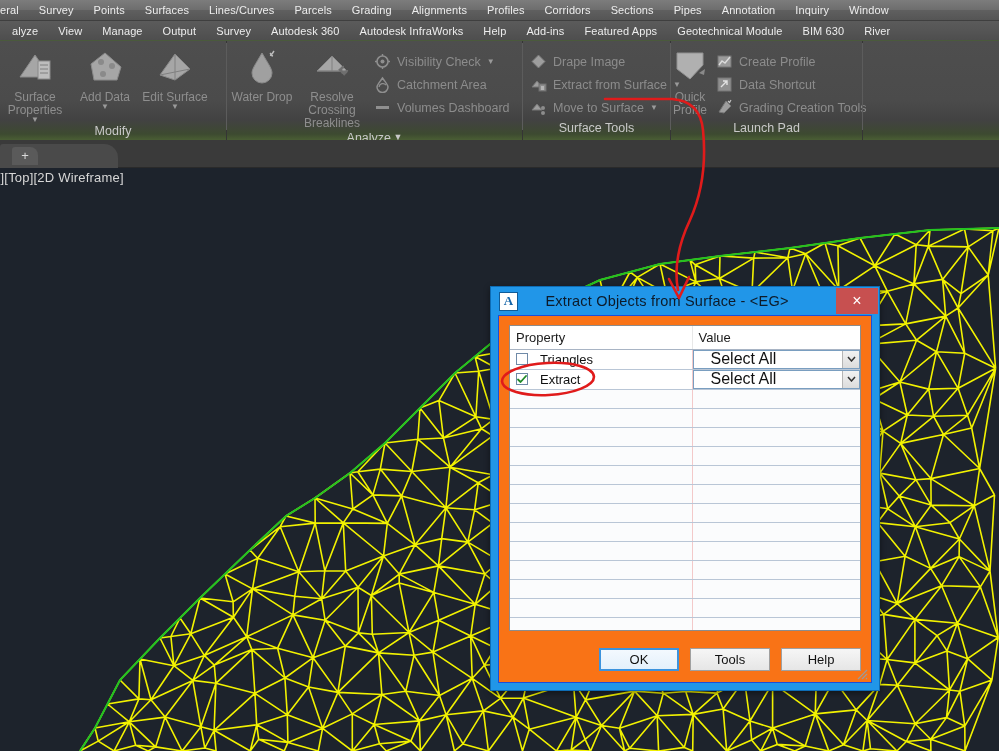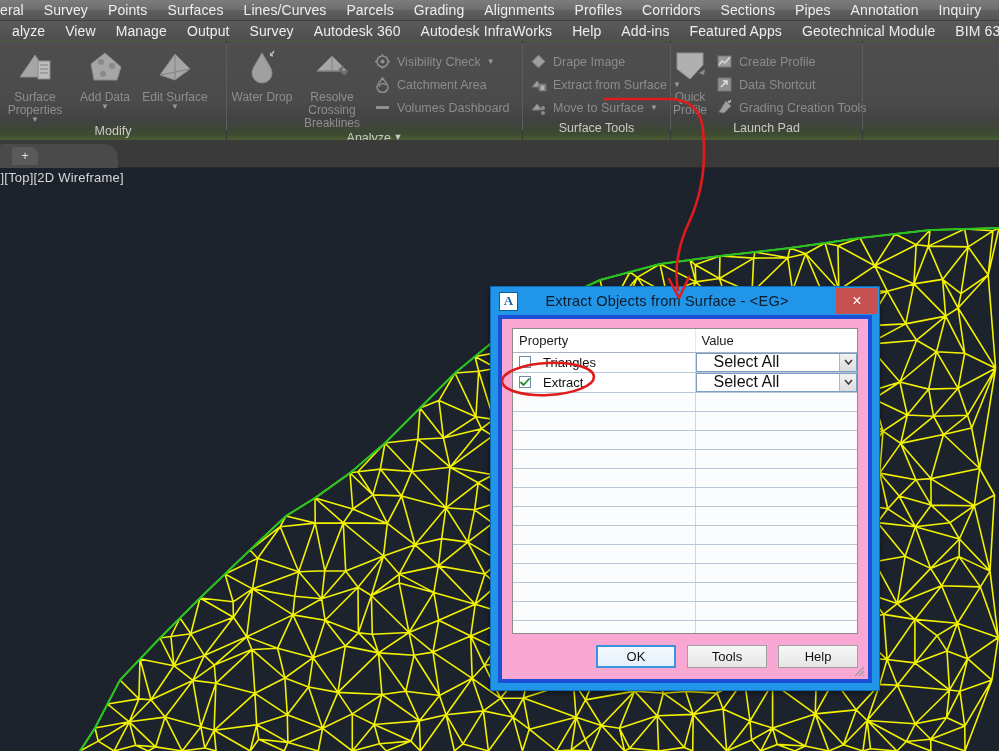--- a/index.html
+++ b/index.html
@@ -10,21 +10,21 @@
     font-family: "Liberation Sans", sans-serif;
     background: #1c222b;
   }
   #app { position: relative; width: 999px; height: 751px; overflow: hidden; }
 
   
   .menubar {
     position: absolute; left: 0; width: 999px;
     display: flex; align-items: center;
     white-space: nowrap;
-    font-size: 14px;
+    font-size: 11px;
     color: #ededed;
     overflow: hidden;
   }
   #menubar-1 {
     top: 0; height: 21px;
     background: linear-gradient(to bottom, #7c7c7c 0%, #6e6e6e 48%, #5f5f5f 52%, #555555 100%);
     border-bottom: 1px solid #3f3f3f;
   }
   #menubar-2 {
     top: 21px; height: 20px;
@@ -135,21 +135,21 @@
     margin-left: -20px; letter-spacing: .2px;
   }
   #dlg-close {
     width: 42px; height: 26px; margin-right: 1px;
     background: #c75050; color: #ffffff;
     display: flex; align-items: center; justify-content: center;
     font-size: 16px; line-height: 1;
   }
   #dlg-body {
     position: absolute; left: 7px; top: 28px; right: 7px; bottom: 7px;
-    background: #f9a8d4; border: 4px solid #1d4ed8;
+    background: #f97316; border: 1px solid #1d4ed8;
   }
   #grid-wrap {
     position: absolute; left: 10px; top: 9px; right: 10px; height: 306px;
     background: #ffffff; border: 1px solid #8c8c8c;
     overflow: hidden;
   }
   table.grid { width: 100%; border-collapse: collapse; table-layout: fixed; }
   table.grid th {
     font-size: 13px; font-weight: normal; color: #1a1a1a; text-align: left;
     padding: 3px 6px; height: 23px;

